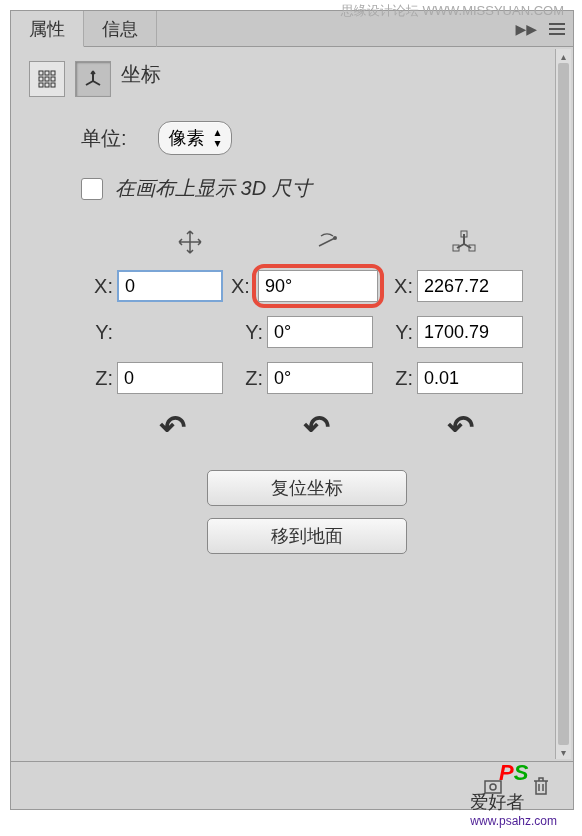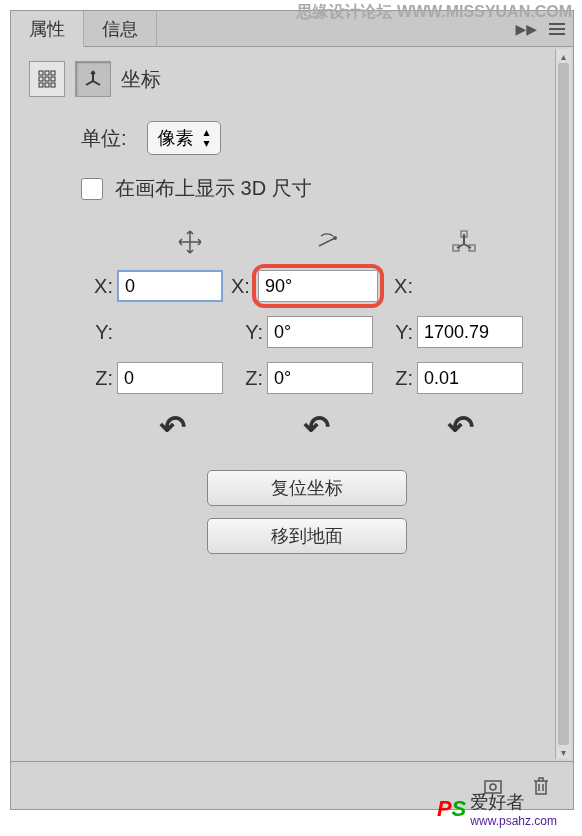--- a/index.html
+++ b/index.html
@@ -11,34 +11,34 @@
       font-family: "Microsoft YaHei", "SimSun", Arial, sans-serif;
       font-size: 16px;
       background: #fff;
       width: 582px;
       height: 836px;
       position: relative;
     }
     .watermark-top {
       position: absolute;
       top: 2px;
-      right: 10px;
-      font-size: 16px;
+      right: 18px;
+      font-size: 13px;
       color: #aaa;
       z-index: 10;
-      font-weight: bold;
     }
     .watermark-bottom {
       position: absolute;
       bottom: 8px;
       right: 25px;
       z-index: 10;
       display: flex;
       align-items: center;
       gap: 4px;
+      flex-direction: column;
     }
     .watermark-ps {
       font-size: 22px;
       font-weight: bold;
       font-style: italic;
     }
     .watermark-ps .p { color: #ff0000; }
     .watermark-ps .s { color: #00aa00; }
     .watermark-text {
       font-size: 18px;
@@ -101,21 +101,21 @@
       flex-direction: column;
       justify-content: space-between;
       cursor: pointer;
     }
     .menu-icon span {
       height: 2px;
       background: #555;
     }
     .icon-row {
       display: flex;
-      align-items: center;
+      align-items: flex-start;
       gap: 10px;
       padding: 14px 18px;
     }
     .tool-icon {
       width: 36px;
       height: 36px;
       border: 1px solid #999;
       background: #e5e5e5;
       display: flex;
       align-items: center;
@@ -132,33 +132,33 @@
       color: #333;
     }
     .content {
       padding: 10px 40px 10px 70px;
       flex: 1;
       overflow: auto;
     }
     .unit-row {
       display: flex;
       align-items: center;
-      gap: 20px;
+      gap: 31px;
       margin-bottom: 20px;
     }
     .unit-label {
       font-size: 20px;
       color: #333;
     }
     .select-box {
       display: inline-flex;
       align-items: center;
       background: #f5f5f5;
       border: 1px solid #888;
-      border-radius: 5px;
+      border-radius: 13px;
       padding: 4px 10px;
       font-size: 18px;
       cursor: pointer;
       box-shadow: inset 0 1px 0 rgba(255,255,255,0.5);
     }
     .select-arrow {
       margin-left: 10px;
       font-size: 12px;
       line-height: 0.9;
       display: flex;
@@ -174,20 +174,21 @@
       width: 22px;
       height: 22px;
       background: #fff;
       border: 1px solid #888;
       border-radius: 3px;
       cursor: pointer;
     }
     .checkbox-label {
       font-size: 20px;
       color: #333;
+      font-style: italic;
     }
     .coord-header {
       display: flex;
       margin-bottom: 14px;
       padding-left: 40px;
     }
     .coord-header-col {
       width: 150px;
       display: flex;
       justify-content: center;
@@ -405,20 +406,21 @@
         <input class="coord-input focus" value="0" style="">
       </div>
       <div class="coord-group">
         <span class="coord-label">X:</span>
         <div class="highlight-box">
           <input class="coord-input" value="90°" style="">
         </div>
       </div>
       <div class="coord-group">
         <span class="coord-label">X:</span>
+        <input class="coord-input" value="2267.72" style="">
       </div>
     </div>
 
     <div class="coord-row">
       <div class="coord-group">
         <span class="coord-label">Y:</span>
       </div>
       <div class="coord-group">
         <span class="coord-label">Y:</span>
         <input class="coord-input" value="0°" style="">

